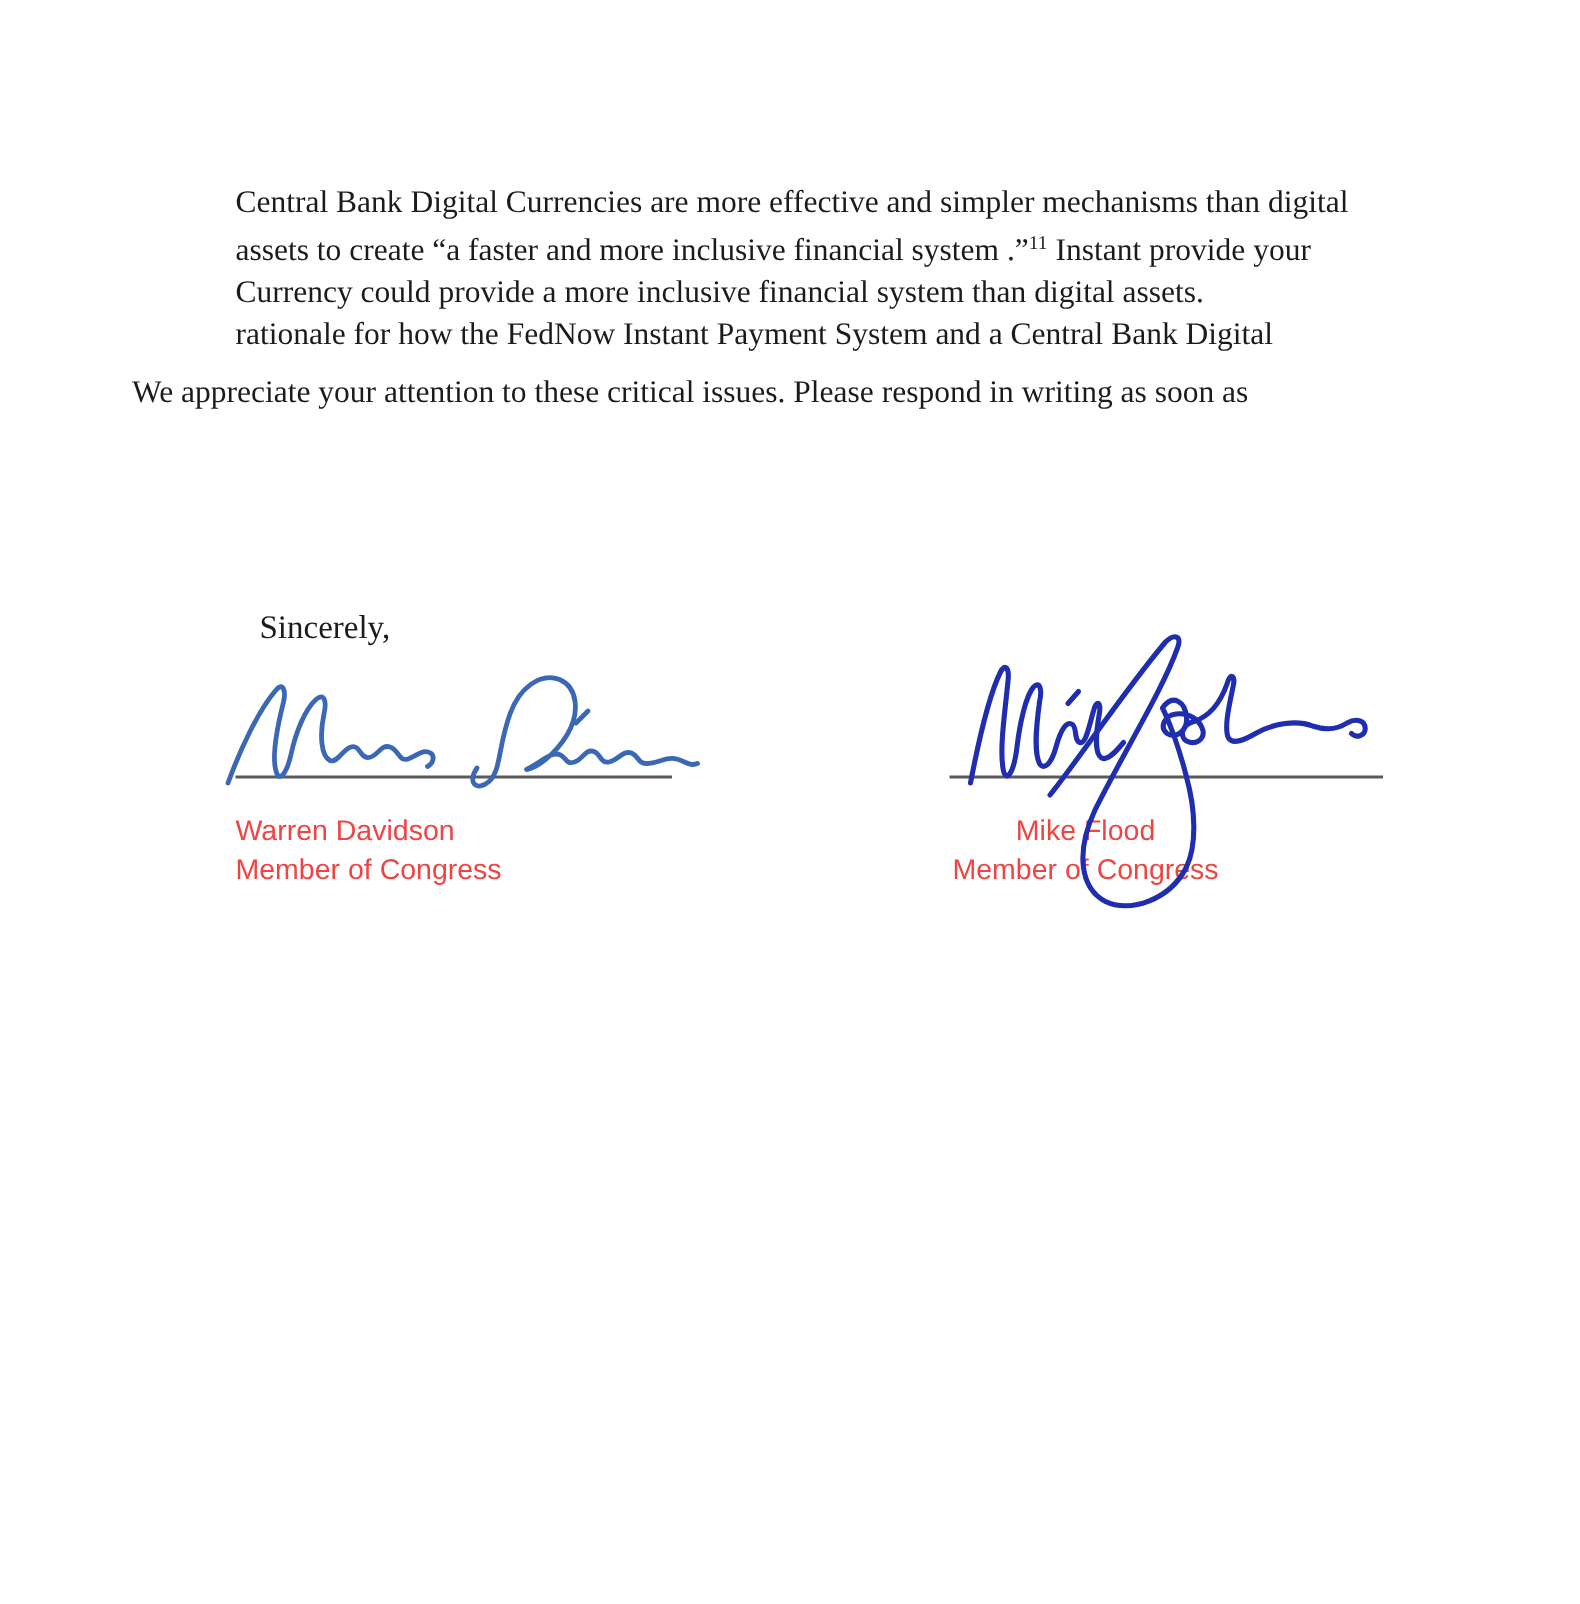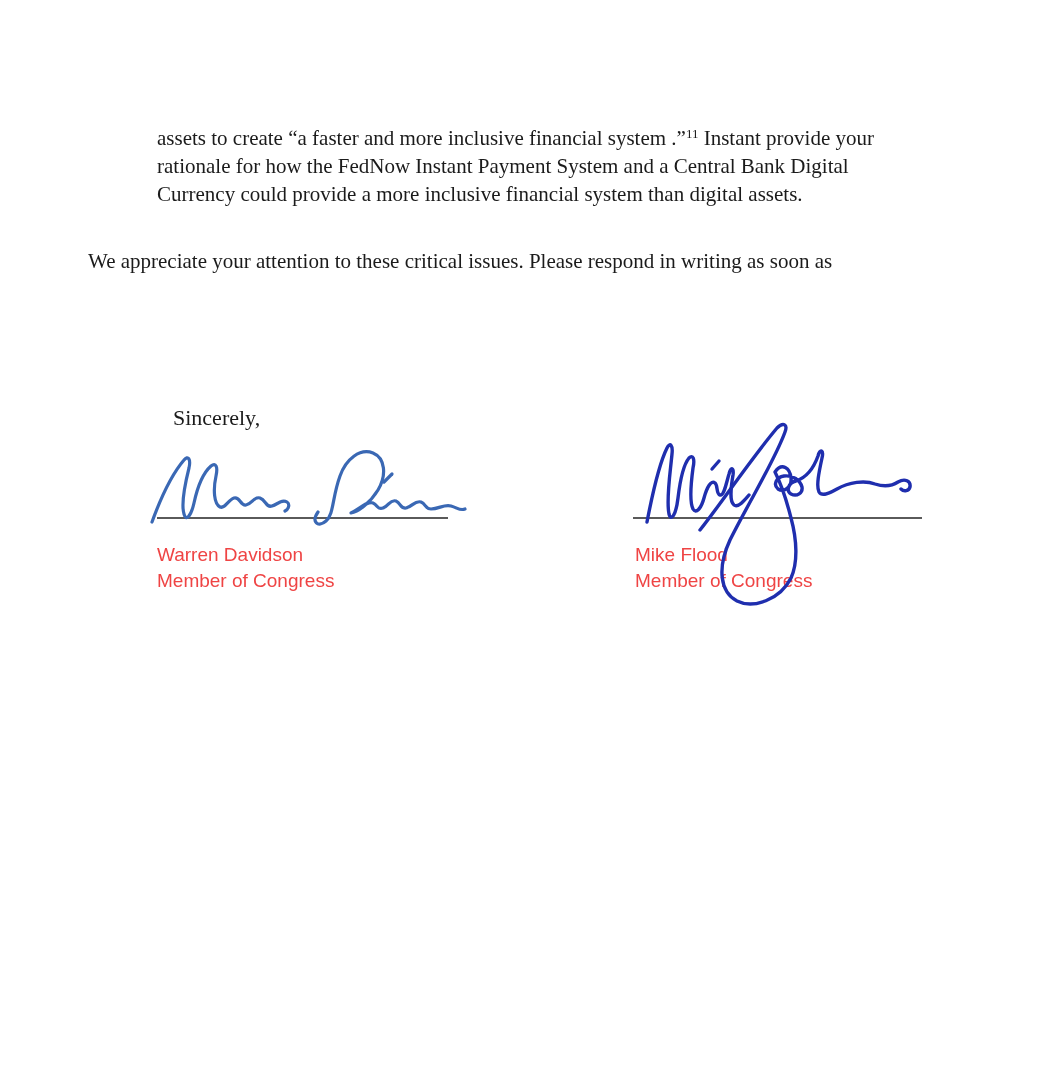--- a/index.html
+++ b/index.html
@@ -43,23 +43,24 @@
     position: absolute;
     z-index: 5;
     pointer-events: none;
   }
   .sig-svg path { fill: none; stroke-linecap: round; stroke-linejoin: round; }
 </style>
 </head>
 <body>
 
 <div class="abs para" style="left:157px; top:120px;">
+  <div>Central Bank Digital Currencies are more effective and simpler mechanisms than digital</div>
   <div><span>assets to create “a faster and more inclusive financial system .”</span><span class="fn-sup">11</span><span> Instant provide your</span></div>
+  <div>Currency could provide a more inclusive financial system than digital assets.</div>
   <div>rationale for how the FedNow Instant Payment System and a Central Bank Digital</div>
-  <div>Currency could provide a more inclusive financial system than digital assets.</div>
 </div>
 
 <div class="abs para" style="left:88px; top:247px;">
   <div>We appreciate your attention to these critical issues. Please respond in writing as soon as</div>
 </div>
 
 <div class="abs valediction" style="left:173px; top:404px;">Sincerely,</div>
 
 <svg class="sig-svg" style="left:128px; top:446px;" width="340" height="92" viewBox="0 0 340 92" aria-label="handwritten signature">
   <g stroke-width="3.2" stroke="#3a68b4">
@@ -75,16 +76,16 @@
 </div>
 
 <svg class="sig-svg" style="left:625px; top:420px;" width="310" height="195" viewBox="0 0 310 195" aria-label="handwritten signature">
   <g stroke-width="3.4" stroke="#1f2eae">
     <path d="M 22,102 C 27,76 34,44 42,28 C 45,22 48,25 47,34 C 45,55 41,80 44,94 C 46,102 51,95 53,78 C 55,61 59,44 64,38 C 68,34 70,39 68,48 C 66,63 64,81 68,89 C 71,94 76,89 79,78 C 82,67 86,60 90,63 C 93,65 91,74 95,75 C 99,76 101,64 104,54 C 106,46 109,48 108,55 C 106,67 104,81 109,85 C 113,88 119,81 124,75"></path>
     <path d="M 87,49 L 94,41"></path>
     <path d="M 75,110 C 95,85 125,40 152,8 C 158,2 163,4 160,12 C 150,40 125,80 105,120 C 92,148 95,172 112,181 C 128,189 155,180 166,158 C 173,143 172,120 166,98 C 161,78 154,60 150,52 C 157,42 165,48 166,58 C 167,67 159,73 153,69 C 148,65 151,57 159,56 C 168,55 175,60 177,67 C 178,73 172,77 166,74 C 161,71 163,63 171,61 C 180,58 188,50 193,36 C 195,28 199,30 197,38 C 194,52 191,66 194,72 C 197,77 205,73 212,69 C 224,62 240,60 250,64 C 259,67 267,66 273,62 C 280,58 286,61 285,67 C 284,71 279,72 276,69"></path>
   </g>
 </svg>
 <div class="abs sig-line" style="left:633px; top:517px; width:289px;"></div>
-<div class="abs signer-block" style="left:635px; top:542px;">
+<div class="abs signer-block" style="left:635px; top:542px;text-align:center;">
   <div>Mike Flood</div>
   <div>Member of Congress</div>
 </div>
 
 </body></html>

